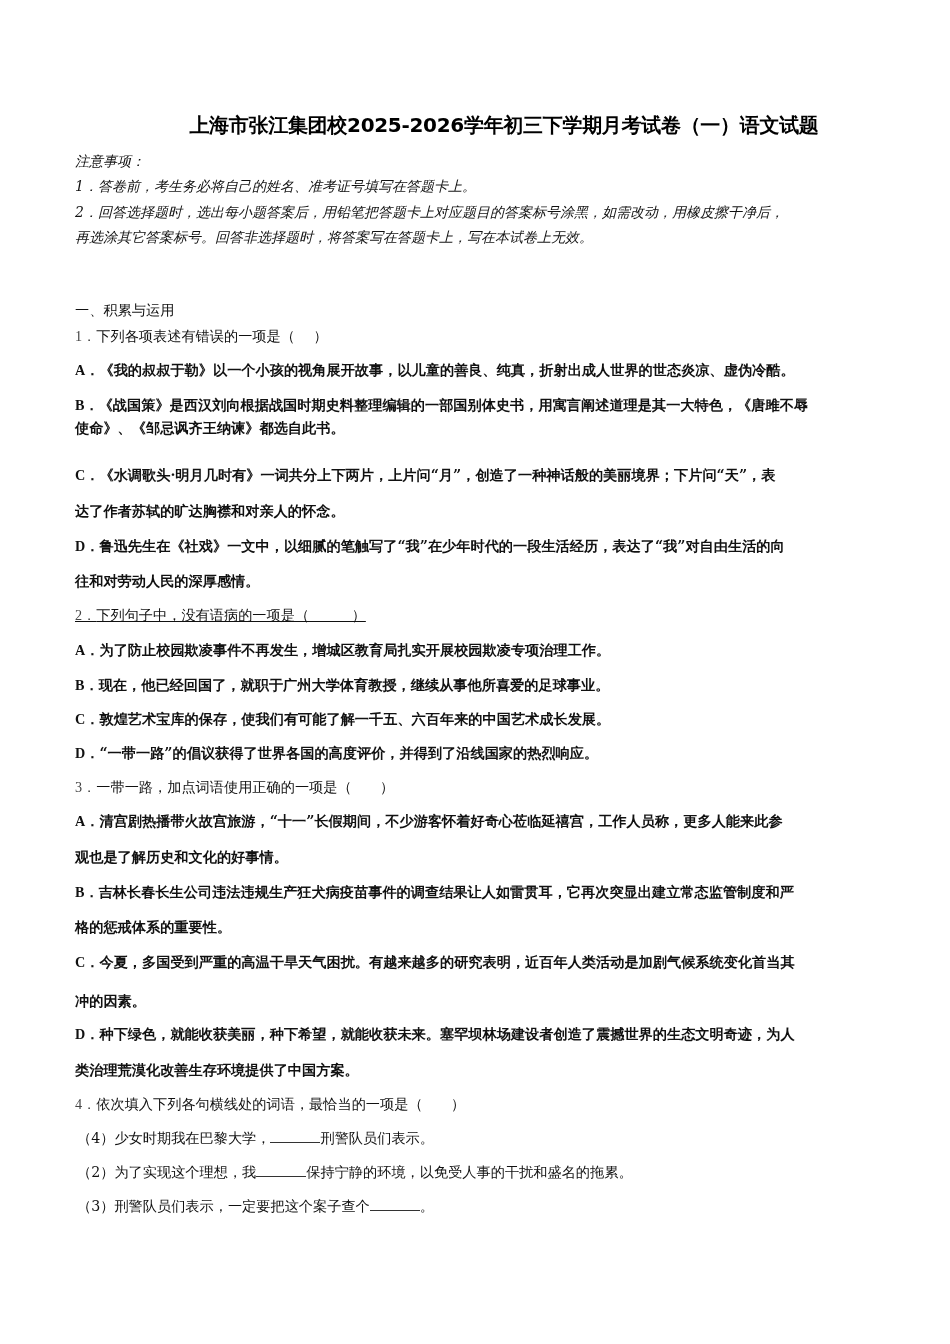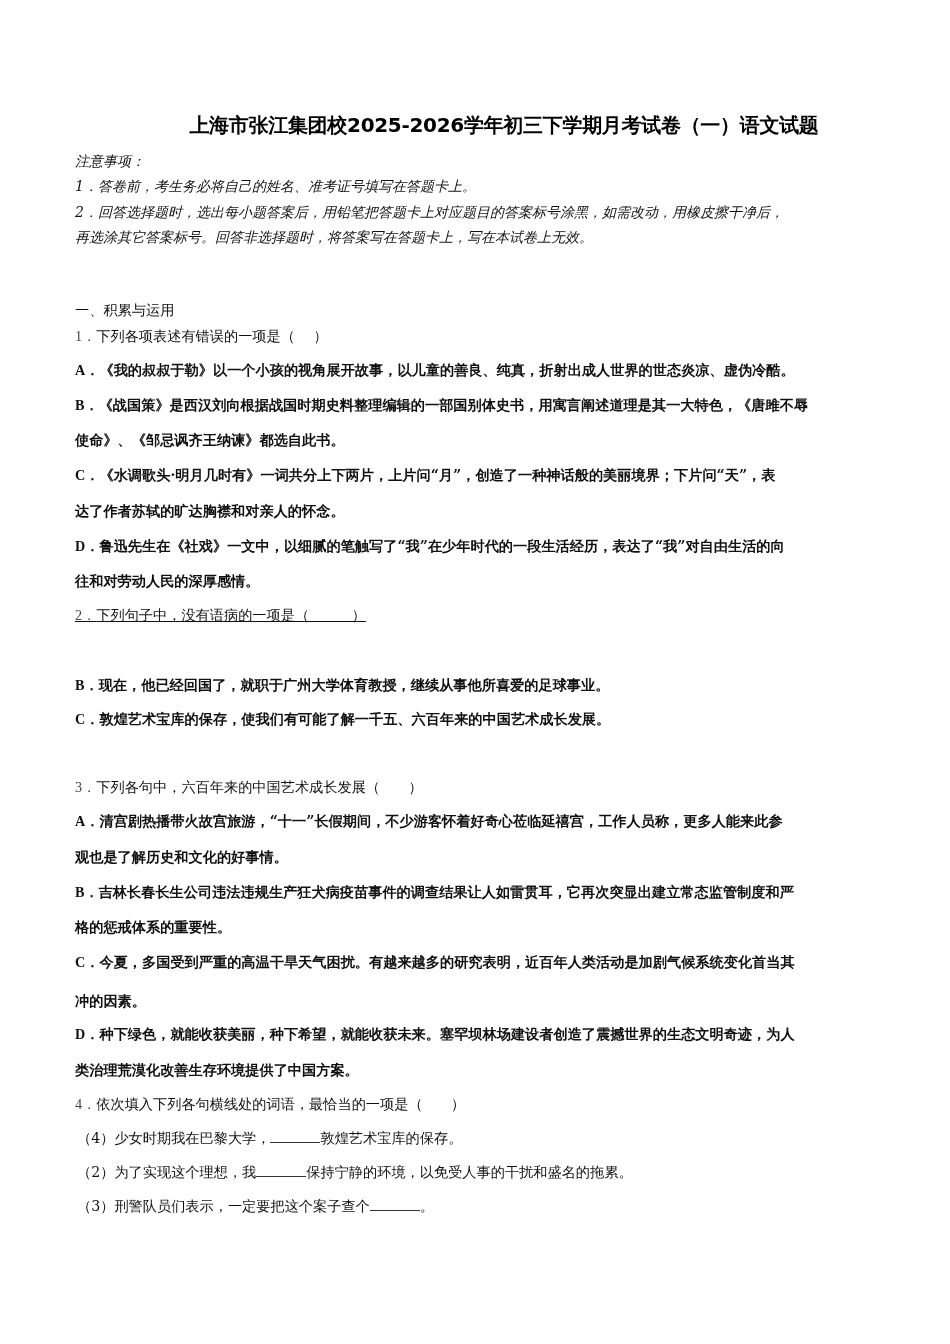--- a/index.html
+++ b/index.html
@@ -86,42 +86,48 @@
 
   <div class="line" style="top:326px;">
     <span class="qnum">1．</span><span class="qtext">下列各项表述有错误的一项是（　 ）</span>
   </div>
   <div class="line bold-opt" style="top:360px;">
     <span class="opt-letter">A．</span><span>《我的叔叔于勒》以一个小孩的视角展开故事，以儿童的善良、纯真，折射出成人世界的世态炎凉、虚伪冷酷。</span>
   </div>
   <div class="line bold-opt" style="top:395px;">
     <span class="opt-letter">B．</span><span>《战国策》是西汉刘向根据战国时期史料整理编辑的一部国别体史书，用寓言阐述道理是其一大特色，《唐雎不辱</span>
   </div>
-  <div class="line bold-opt" style="top:430px;font-family:Liberation Serif, serif;">使命》、《邹忌讽齐王纳谏》都选自此书。</div>
+  <div class="line bold-opt" style="top:418px;font-family:Liberation Serif, serif;">使命》、《邹忌讽齐王纳谏》都选自此书。</div>
   <div class="line bold-opt" style="top:501px;">达了作者苏轼的旷达胸襟和对亲人的怀念。</div>
   <div class="line bold-opt" style="top:465px;">
     <span class="opt-letter">C．</span><span>《水调歌头·明月几时有》一词共分上下两片，上片问“月”，创造了一种神话般的美丽境界；下片问“天”，表</span>
   </div>
   <div class="line bold-opt" style="top:536px;">
     <span class="opt-letter">D．</span><span>鲁迅先生在《社戏》一文中，以细腻的笔触写了“我”在少年时代的一段生活经历，表达了“我”对自由生活的向</span>
   </div>
   <div class="line bold-opt" style="top:571px;">往和对劳动人民的深厚感情。</div>
 
   <div class="line" style="top:605px;text-decoration:underline;">
     <span class="qnum">2．</span><span class="qtext">下列句子中，没有语病的一项是（　　　）</span>
   </div>
+  <div class="line bold-opt" style="top:640px;">
+    <span class="opt-letter">A．</span><span>为了防止校园欺凌事件不再发生，增城区教育局扎实开展校园欺凌专项治理工作。</span>
+  </div>
   <div class="line bold-opt" style="top:675px;">
     <span class="opt-letter">B．</span><span>现在，他已经回国了，就职于广州大学体育教授，继续从事他所喜爱的足球事业。</span>
   </div>
   <div class="line bold-opt" style="top:709px;">
     <span class="opt-letter">C．</span><span>敦煌艺术宝库的保存，使我们有可能了解一千五、六百年来的中国艺术成长发展。</span>
   </div>
+  <div class="line bold-opt" style="top:743px;">
+    <span class="opt-letter">D．</span><span>“一带一路”的倡议获得了世界各国的高度评价，并得到了沿线国家的热烈响应。</span>
+  </div>
 
   <div class="line" style="top:777px;">
-    <span class="qnum">3．</span><span class="qtext">下列各句中，六百年来的中国艺术成长发展（　　）</span>
+    <span class="qnum">3．</span><span class="qtext">一带一路，加点词语使用正确的一项是（　　）</span>
   </div>
   <div class="line bold-opt" style="top:811px;">
     <span class="opt-letter">A．</span><span>清宫剧热播带火故宫旅游，“十一”长假期间，不少游客怀着好奇心莅临延禧宫，工作人员称，更多人能来此参</span>
   </div>
   <div class="line bold-opt" style="top:847px;">观也是了解历史和文化的好事情。</div>
   <div class="line bold-opt" style="top:882px;">
     <span class="opt-letter">B．</span><span>吉林长春长生公司违法违规生产狂犬病疫苗事件的调查结果让人如雷贯耳，它再次突显出建立常态监管制度和严</span>
   </div>
   <div class="line bold-opt" style="top:917px;text-align:right;">格的惩戒体系的重要性。</div>
   <div class="line bold-opt" style="top:952px;">
@@ -130,21 +136,21 @@
   <div class="line bold-opt" style="top:991px;font-family:Liberation Serif, serif;">冲的因素。</div>
   <div class="line bold-opt" style="top:1024px;">
     <span class="opt-letter">D．</span><span>种下绿色，就能收获美丽，种下希望，就能收获未来。塞罕坝林场建设者创造了震撼世界的生态文明奇迹，为人</span>
   </div>
   <div class="line bold-opt" style="top:1060px;">类治理荒漠化改善生存环境提供了中国方案。</div>
 
   <div class="line" style="top:1094px;">
     <span class="qnum">4．</span><span class="qtext">依次填入下列各句横线处的词语，最恰当的一项是（　　）</span>
   </div>
   <div class="line" style="top:1128px; left:48px;">
-    <span>（4）少女时期我在巴黎大学，</span><span class="blank"></span><span>敦煌艺术宝库的保存。</span>
+    <span>（4）少女时期我在巴黎大学，</span><span class="blank"></span><span>刑警队员们表示。</span>
   </div>
   <div class="line" style="top:1162px; left:48px;">
     <span>（2）为了实现这个理想，我</span><span class="blank"></span><span>保持宁静的环境，以免受人事的干扰和盛名的拖累。</span>
   </div>
   <div class="line" style="top:1196px; left:48px;">
     <span>（3）刑警队员们表示，一定要把这个案子查个</span><span class="blank"></span><span>。</span>
   </div>
 
 </div>
 

